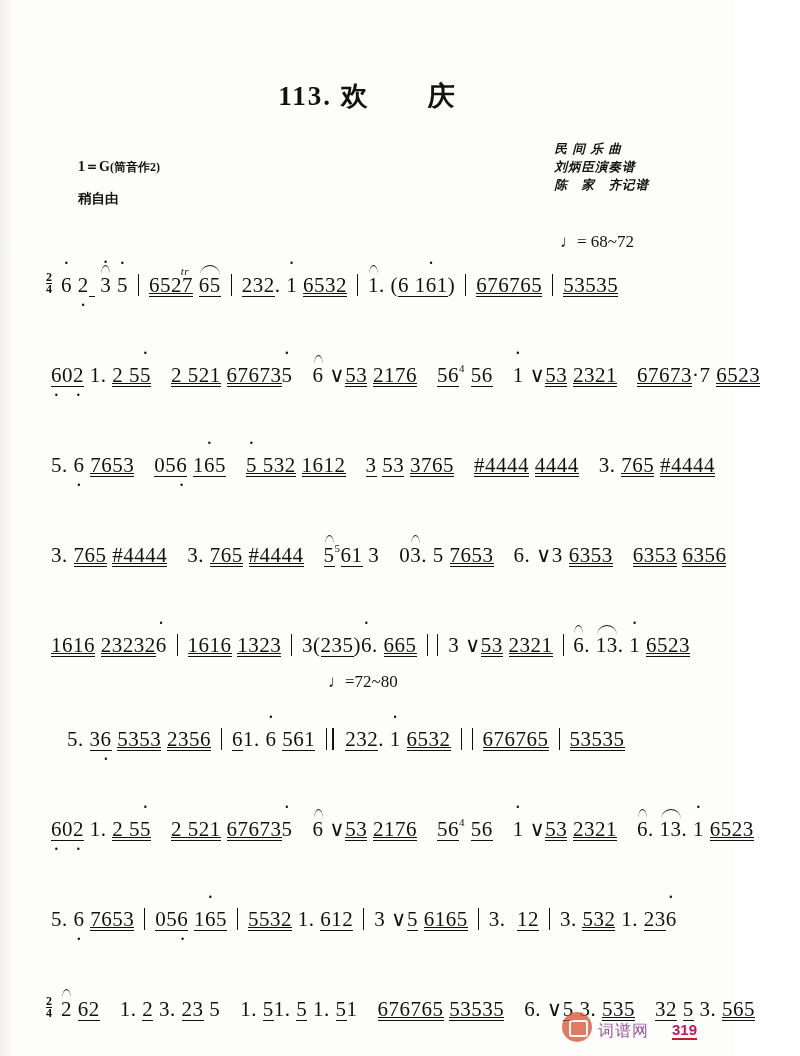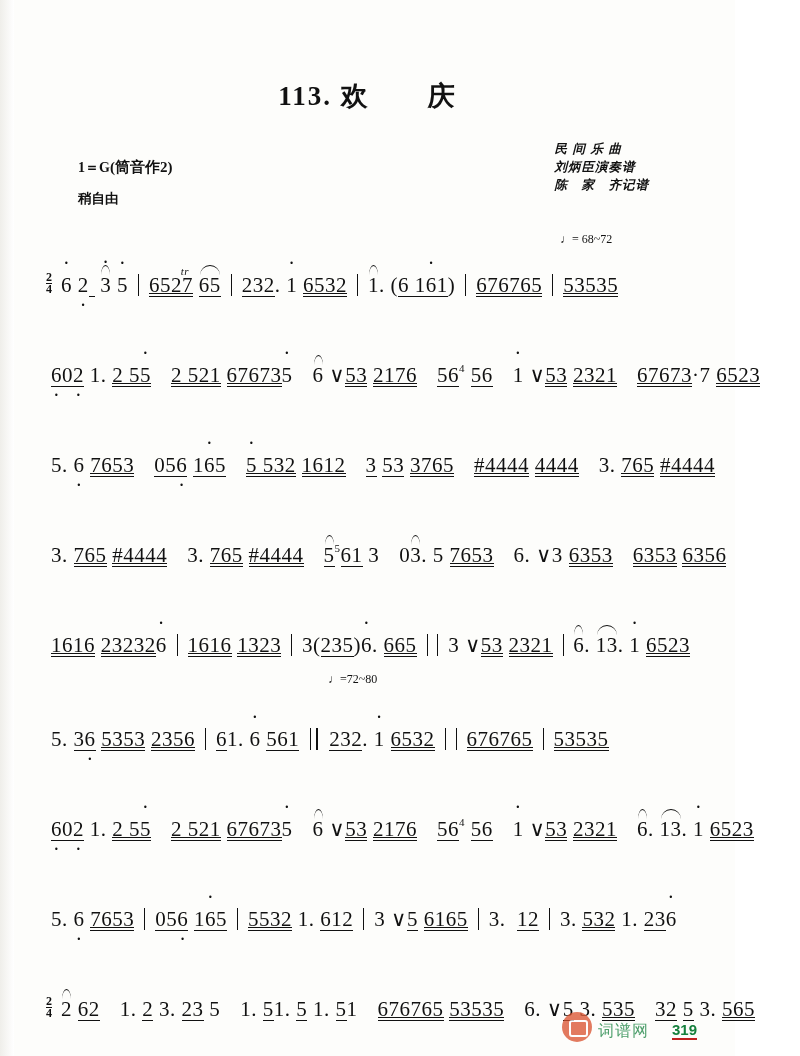--- a/index.html
+++ b/index.html
@@ -46,34 +46,34 @@
   }
 
   .keysig {
     position: absolute;
     left: 78px;
     top: 158px;
     font-size: 14px;
     font-weight: bold;
     font-family: "Liberation Serif", serif;
   }
-  .keysig .small { font-size: 15px; }
+  .keysig .small { font-size: 12px; }
   .tempo-free {
     position: absolute;
     left: 78px;
     top: 190px;
     font-size: 13.5px;
     font-weight: bold;
     font-family: "Liberation Sans", sans-serif;
   }
 
   
   .tempo-mark {
     position: absolute;
-    font-size: 12px;
+    font-size: 17px;
     font-family: "Liberation Serif", serif;
     white-space: nowrap;
   }
 
   
   .system {
     position: absolute;
     left: 46px;
     right: 40px;
     height: 52px;
@@ -191,21 +191,21 @@
   }
 
   
   .pagenum {
     position: absolute;
     right: 38px;
     bottom: 16px;
     font-family: "Liberation Sans", sans-serif;
     font-size: 15px;
     font-weight: bold;
-    color: #15803d;
+    color: #be185d;
     border-bottom: 2px solid #c02020;
   }
   .watermark {
     position: absolute;
     right: 86px;
     bottom: 14px;
     display: flex;
     align-items: center;
     opacity: 0.75;
   }
@@ -220,21 +220,21 @@
     content: "";
     position: absolute;
     left: 7px; top: 8px;
     width: 15px; height: 13px;
     border: 2px solid #fff;
     border-radius: 3px;
   }
   .wm-text {
     font-family: "Liberation Sans", sans-serif;
     font-size: 16px;
-    color: #15803d;
+    color: #701a75;
     letter-spacing: 1px;
     margin-top: 8px;
   }
 
   .scan-edge {
     position: absolute;
     left: 0; top: 0;
     width: 14px; height: 1056px;
     background: linear-gradient(to right,#efeeea,#ffffff);
   }
@@ -345,21 +345,21 @@
     <span class="meas"><span class="u2">1616</span> <span class="u2">1323</span></span>
     <span class="bar"></span>
     <span class="meas">3(<span class="u1">235</span>)<span class="dotabove">6</span>. <span class="u2">665</span></span>
     <span class="bar"></span>
     <span class="bar"></span>
     <span class="meas">3 ∨<span class="u2">53</span> <span class="u2">2321</span></span>
     <span class="bar"></span>
     <span class="meas"><span class="slur">6</span>. <span class="slur">13</span>. <span class="dotabove">1</span> <span class="u2">6523</span></span>
   </div>
 
-  <div class="system" style="top:700px;">
+  <div class="system" style="top:700px;margin-left:16px;">
     <span class="meas">5. <span class="u1">3<span class="dotbelow">6</span></span> <span class="u2">5353</span> <span class="u2">2356</span></span>
     <span class="bar"></span>
     <span class="meas"><span class="u1">6</span>1. <span class="dotabove">6</span> <span class="u1">561</span></span>
     <span class="dbar"></span>
     <span class="meas"><span class="u1">232</span>. <span class="dotabove">1</span> <span class="u2">6532</span></span>
     <span class="bar"></span>
     <span class="bar"></span>
     <span class="meas"><span class="u2">676765</span></span>
     <span class="bar"></span>
     <span class="meas"><span class="u2">53535</span></span>

